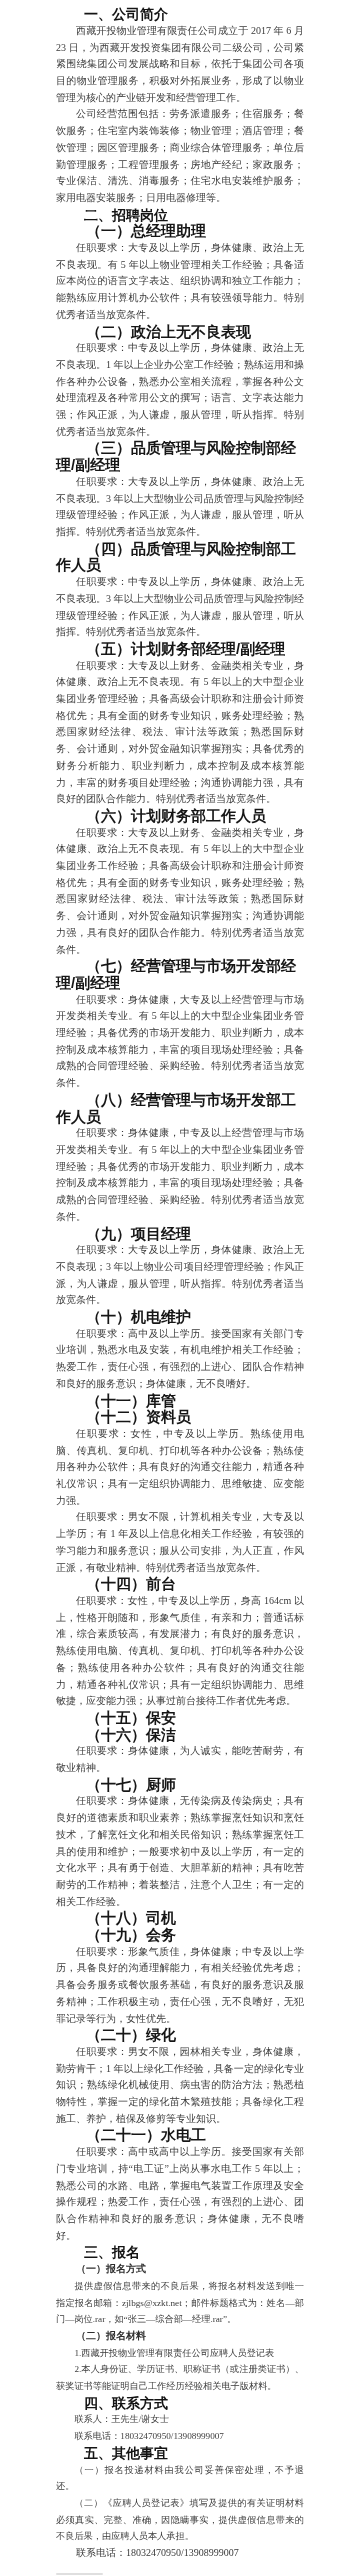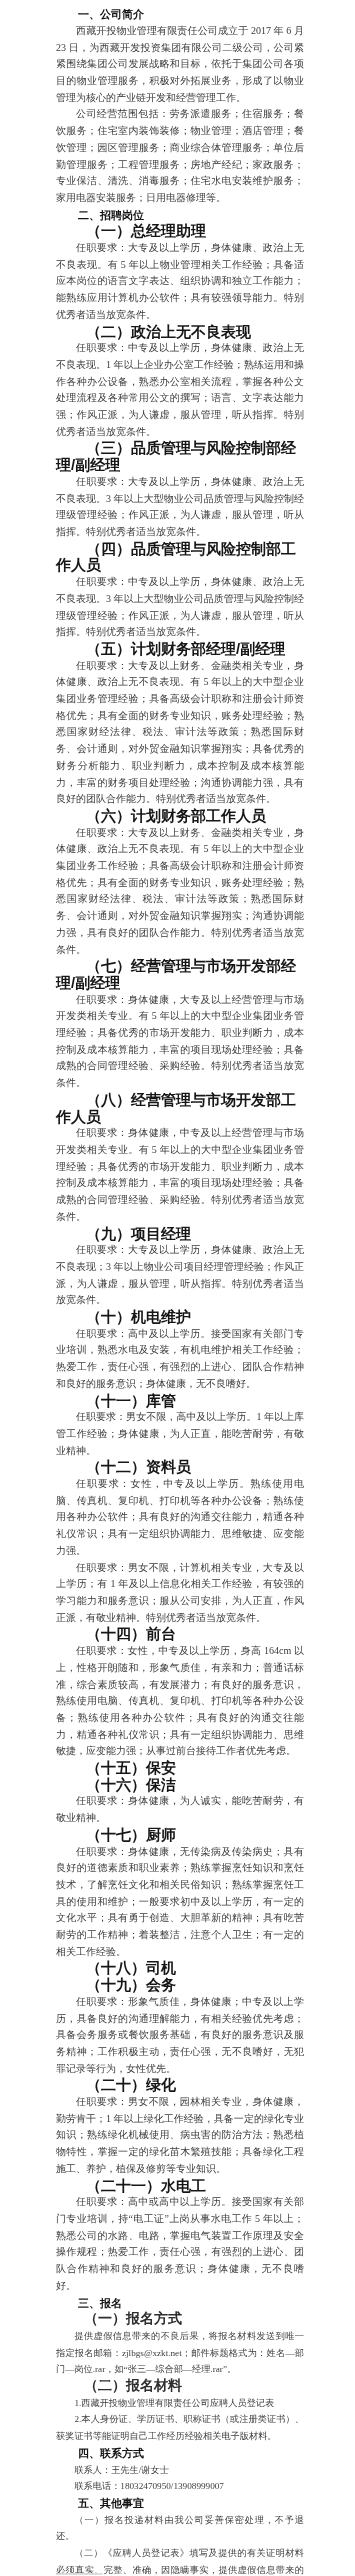--- a/index.html
+++ b/index.html
@@ -5,35 +5,35 @@
   * { margin:0; padding:0; box-sizing:border-box; }
   html,body { background:#ffffff; }
   body { width:355px; font-family:"Liberation Serif","DejaVu Serif",serif; }
   .page {
     position:relative; width:355px; height:2692px;
     background:#ffffff; overflow:hidden; color:#333;
   }
   .content { padding:6.2px 51px 0 56px; }
   .h1 {
     font-family:"Liberation Sans","DejaVu Sans",sans-serif;
-    font-weight:bold; font-size:11px; line-height:16.7px;
+    font-weight:bold; font-size:14px; line-height:16.7px;
     color:#141414; text-indent:2em;
   }
   .h2 {
     font-family:"Liberation Sans","DejaVu Sans",sans-serif;
     font-weight:bold; font-size:15px; line-height:16.7px;
     color:#161616; text-indent:2em;
   }
   .p {
     font-size:10px; line-height:16.7px; color:#3a3a3a;
     text-align:justify; text-indent:2em;
   }
   
   .h2k {
-    font-size:14px; line-height:16.7px; font-weight:bold;
+    font-size:10px; line-height:16.7px; font-weight:bold;
     color:#2e2e2e; text-indent:2em; font-family:"Liberation Serif","DejaVu Serif",serif;
   }
   .pk {
     font-size:9.2px; line-height:16.7px; color:#3d3d3d;
     text-align:justify; text-indent:2em;
   }
   .artifact-line {
     position:absolute; left:56px; top:2573px; width:47px; height:1.5px;
     background:#d9d9d9; opacity:.85; border-radius:1px;
   }
@@ -62,21 +62,20 @@
       <div class="p">任职要求：大专及以上财务、金融类相关专业，身体健康、政治上无不良表现。有 5 年以上的大中型企业集团业务工作经验；具备高级会计职称和注册会计师资格优先；具有全面的财务专业知识，账务处理经验；熟悉国家财经法律、税法、审计法等政策；熟悉国际财务、会计通则，对外贸金融知识掌握翔实；沟通协调能力强，具有良好的团队合作能力。特别优秀者适当放宽条件。</div>
       <div class="h2">（七）经营管理与市场开发部经理/副经理</div>
       <div class="p">任职要求：身体健康，大专及以上经营管理与市场开发类相关专业。有 5 年以上的大中型企业集团业务管理经验；具备优秀的市场开发能力、职业判断力，成本控制及成本核算能力，丰富的项目现场处理经验；具备成熟的合同管理经验、采购经验。特别优秀者适当放宽条件。</div>
       <div class="h2">（八）经营管理与市场开发部工作人员</div>
       <div class="p">任职要求：身体健康，中专及以上经营管理与市场开发类相关专业。有 5 年以上的大中型企业集团业务管理经验；具备优秀的市场开发能力、职业判断力，成本控制及成本核算能力，丰富的项目现场处理经验；具备成熟的合同管理经验、采购经验。特别优秀者适当放宽条件。</div>
       <div class="h2">（九）项目经理</div>
       <div class="p">任职要求：大专及以上学历，身体健康、政治上无不良表现；3 年以上物业公司项目经理管理经验；作风正派，为人谦虚，服从管理，听从指挥。特别优秀者适当放宽条件。</div>
       <div class="h2">（十）机电维护</div>
       <div class="p">任职要求：高中及以上学历。接受国家有关部门专业培训，熟悉水电及安装，有机电维护相关工作经验；热爱工作，责任心强，有强烈的上进心、团队合作精神和良好的服务意识；身体健康，无不良嗜好。</div>
       <div class="h2">（十一）库管</div>
-      <div class="p">任职要求：男女不限，高中及以上学历。1 年以上库管工作经验；身体健康，为人正直，能吃苦耐劳，有敬业精神。</div>
       <div class="h2">（十二）资料员</div>
       <div class="p">任职要求：女性，中专及以上学历。熟练使用电脑、传真机、复印机、打印机等各种办公设备；熟练使用各种办公软件；具有良好的沟通交往能力，精通各种礼仪常识；具有一定组织协调能力、思维敏捷、应变能力强。</div>
       <div class="p">任职要求：男女不限，计算机相关专业，大专及以上学历；有 1 年及以上信息化相关工作经验，有较强的学习能力和服务意识；服从公司安排，为人正直，作风正派，有敬业精神。特别优秀者适当放宽条件。</div>
       <div class="h2">（十四）前台</div>
       <div class="p">任职要求：女性，中专及以上学历，身高 164cm 以上，性格开朗随和，形象气质佳，有亲和力；普通话标准，综合素质较高，有发展潜力；有良好的服务意识，熟练使用电脑、传真机、复印机、打印机等各种办公设备；熟练使用各种办公软件；具有良好的沟通交往能力，精通各种礼仪常识；具有一定组织协调能力、思维敏捷，应变能力强；从事过前台接待工作者优先考虑。</div>
       <div class="h2">（十五）保安</div>
       <div class="h2">（十六）保洁</div>
       <div class="p">任职要求：身体健康，为人诚实，能吃苦耐劳，有敬业精神。</div>
       <div class="h2">（十七）厨师</div>
       <div class="p">任职要求：身体健康，无传染病及传染病史；具有良好的道德素质和职业素养；熟练掌握烹饪知识和烹饪技术，了解烹饪文化和相关民俗知识；熟练掌握烹饪工具的使用和维护；一般要求初中及以上学历，有一定的文化水平；具有勇于创造、大胆革新的精神；具有吃苦耐劳的工作精神；着装整洁，注意个人卫生；有一定的相关工作经验。</div>

